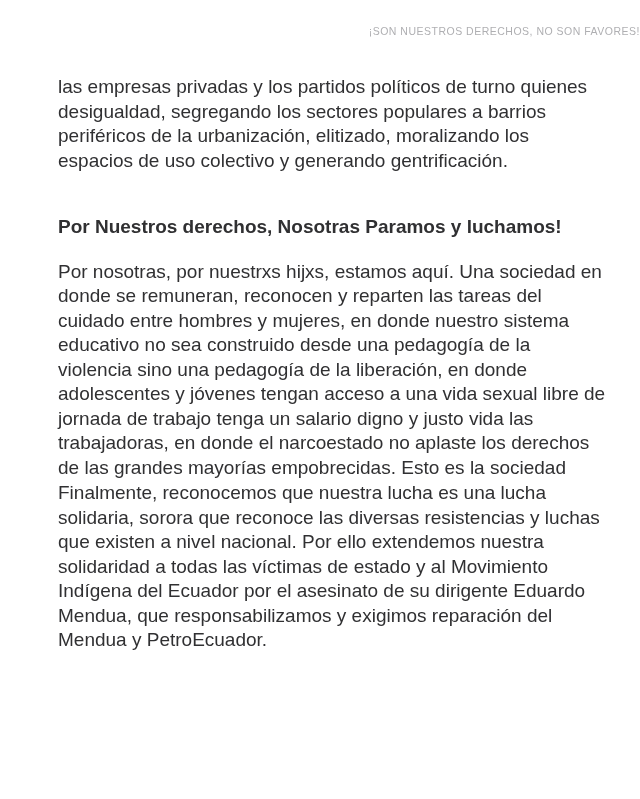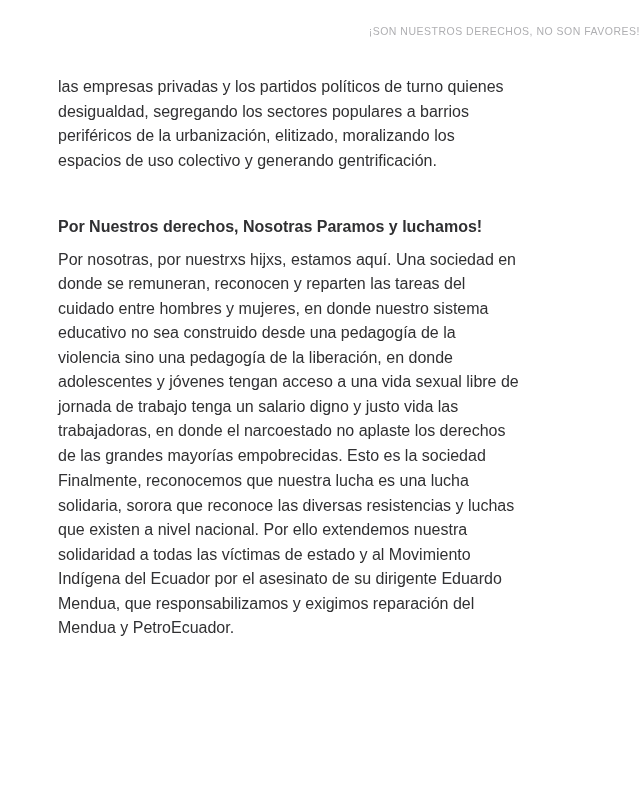--- a/index.html
+++ b/index.html
@@ -25,28 +25,28 @@
     letter-spacing: 0.5px;
     color: #afafb2;
     white-space: nowrap;
   }
   .content {
     position: absolute;
     left: 58px;
     top: 75px;
     width: 524px;
     color: #303032;
-    font-size: 16px;
+    font-size: 19px;
     line-height: 24.5px;
   }
   .para div {
     white-space: nowrap;
   }
   .p2 { margin-top: 42px; font-weight: bold; }
-  .p3 { margin-top: 8px; }
+  .p3 { margin-top: 20px; }
   .p4 { margin-top: 1px; }
 </style>
 </head>
 <body>
 
 <div class="page">
   <div class="slogan">¡SON NUESTROS DERECHOS, NO SON FAVORES!</div>
   <div class="content">
     <div class="para p1">
         <div>las empresas privadas y los partidos políticos de turno quienes</div>

